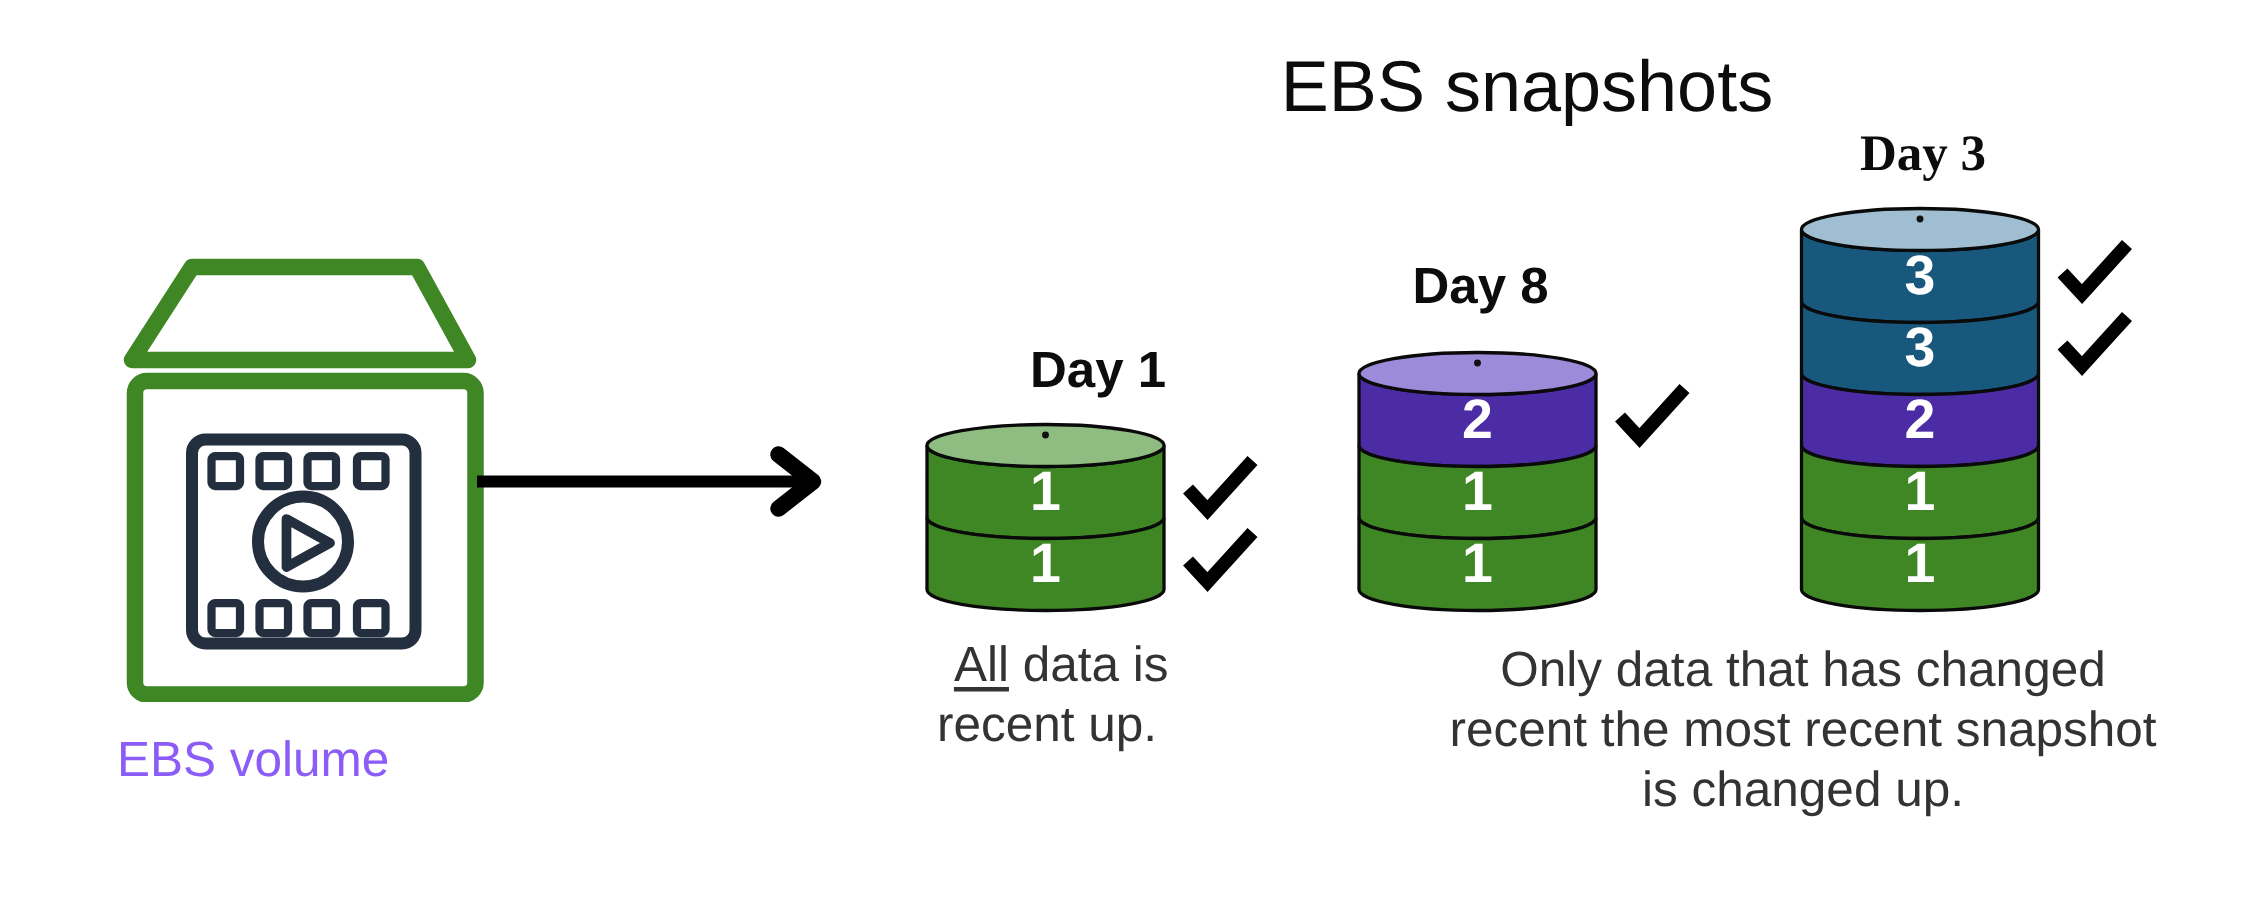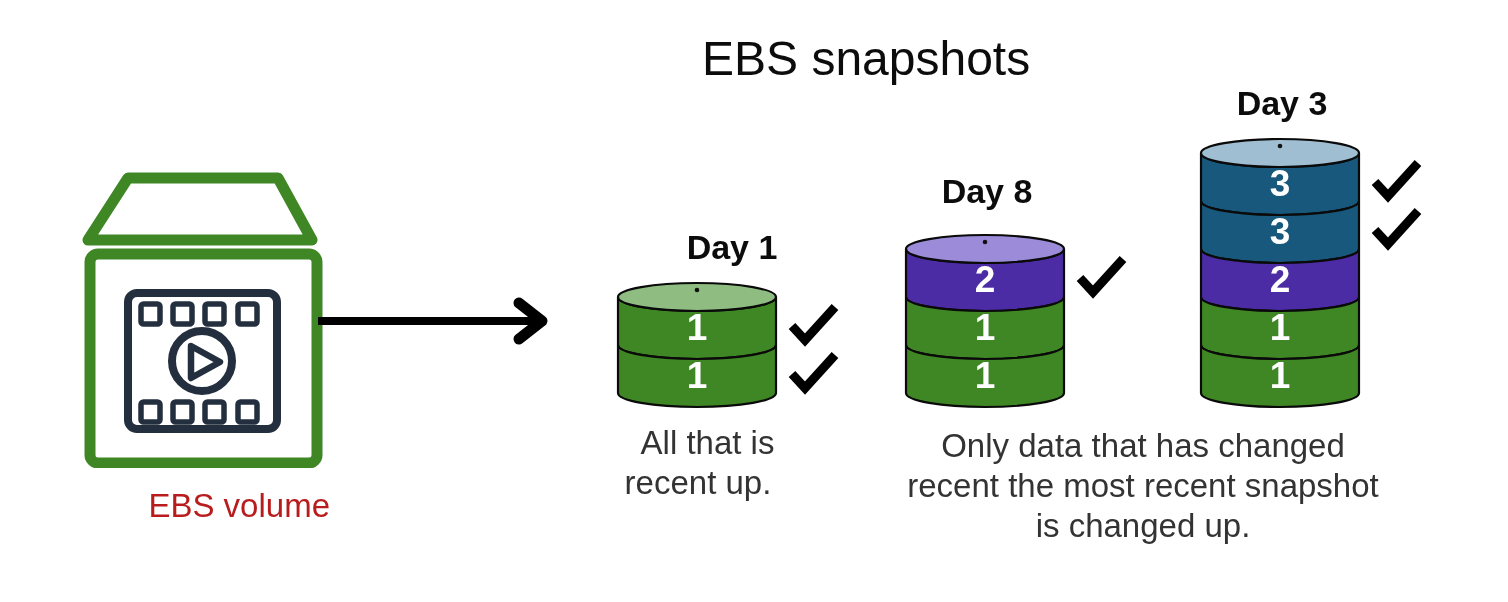--- a/index.html
+++ b/index.html
@@ -26,64 +26,65 @@
     stroke-linejoin: round;
   }
   .navy-stroke {
     fill: #ffffff;
     stroke: var(--volume-navy, #232F3E);
     stroke-linejoin: round;
   }
 
   .source-caption {
     left: 78px; top: 486px; width: 252px;
-    text-align: right;
+    text-align: left;
     font-size: 33px; line-height: 39px;
-    color: #b91c1c;
+    color: #8b5cf6;
   }
 
   .arrow-svg { left: 314px; top: 295px; }
   .arrow-svg line, .arrow-svg path {
     stroke: var(--arrow-color, #000000);
     fill: none;
   }
   .arrow-svg line { stroke-width: 8; }
   .arrow-svg path { stroke-width: 11; stroke-linecap: round; stroke-linejoin: round; }
 
   .diagram-title {
-    left: 702px; top: 31px; width: 600px;
-    text-align: left;
+    left: 718px; top: 31px; width: 600px;
+    text-align: center;
     font-size: 48px;
     color: #0c0c0c;
   }
 
   .day-label {
     width: 164px;
     text-align: center;
     font-size: 34px;
     font-weight: bold;
     color: #0c0c0c;
   }
   .dl1 { left: 650px; top: 228px; }
   .dl2 { left: 905px; top: 172px; }
-  .dl3 { left: 1200px; top: 84px; }
+  .dl3 { left: 1200px; top: 84px; font-family: Liberation Serif, serif; }
 
   .s1 { left: 616px; top: 279px; }
   .s2 { left: 904px; top: 231px; }
   .s3 { left: 1199px; top: 135px; }
 
   .caption {
     text-align: center;
     font-size: 33px;
     line-height: 40px;
     color: #333333;
   }
   .cap1 { left: 592px; top: 423px; width: 212px; }
-  .cap23 { left: 873px; top: 426px; width: 540px; }
+  .cap23 { left: 932px; top: 426px; width: 540px; }
   .underline {
+    text-decoration: underline;
     text-underline-offset: 4px;
     text-decoration-thickness: 2.5px;
     margin-left: 19px;
   }
 </style>
 </head>
 <body>
 
 <div class="canvas">
 
@@ -166,21 +167,21 @@
         <text x="81" y="253" text-anchor="middle" font-size="37" font-weight="700" fill="#ffffff" font-family="Liberation Sans, DejaVu Sans, sans-serif">1</text>
         <g transform="translate(174,25)">
           <path d="M 2 22 L 15 36 L 45 3" fill="none" stroke="#000000" stroke-width="9" stroke-linecap="butt" stroke-linejoin="miter"></path>
         </g>
         <g transform="translate(174,73)">
           <path d="M 2 22 L 15 36 L 45 3" fill="none" stroke="#000000" stroke-width="9" stroke-linecap="butt" stroke-linejoin="miter"></path>
         </g>
       </svg></div>
 
   <div class="abs caption cap1">
-    <span class="underline">All</span><span> that is</span><br>
+    <span class="underline">All</span><span> data is</span><br>
     <span>recent up.</span>
   </div>
   <div class="abs caption cap23">
     <div>Only data that has changed</div>
     <div>recent the most recent snapshot</div>
     <div>is changed up.</div>
   </div>
 
 </div>
 

